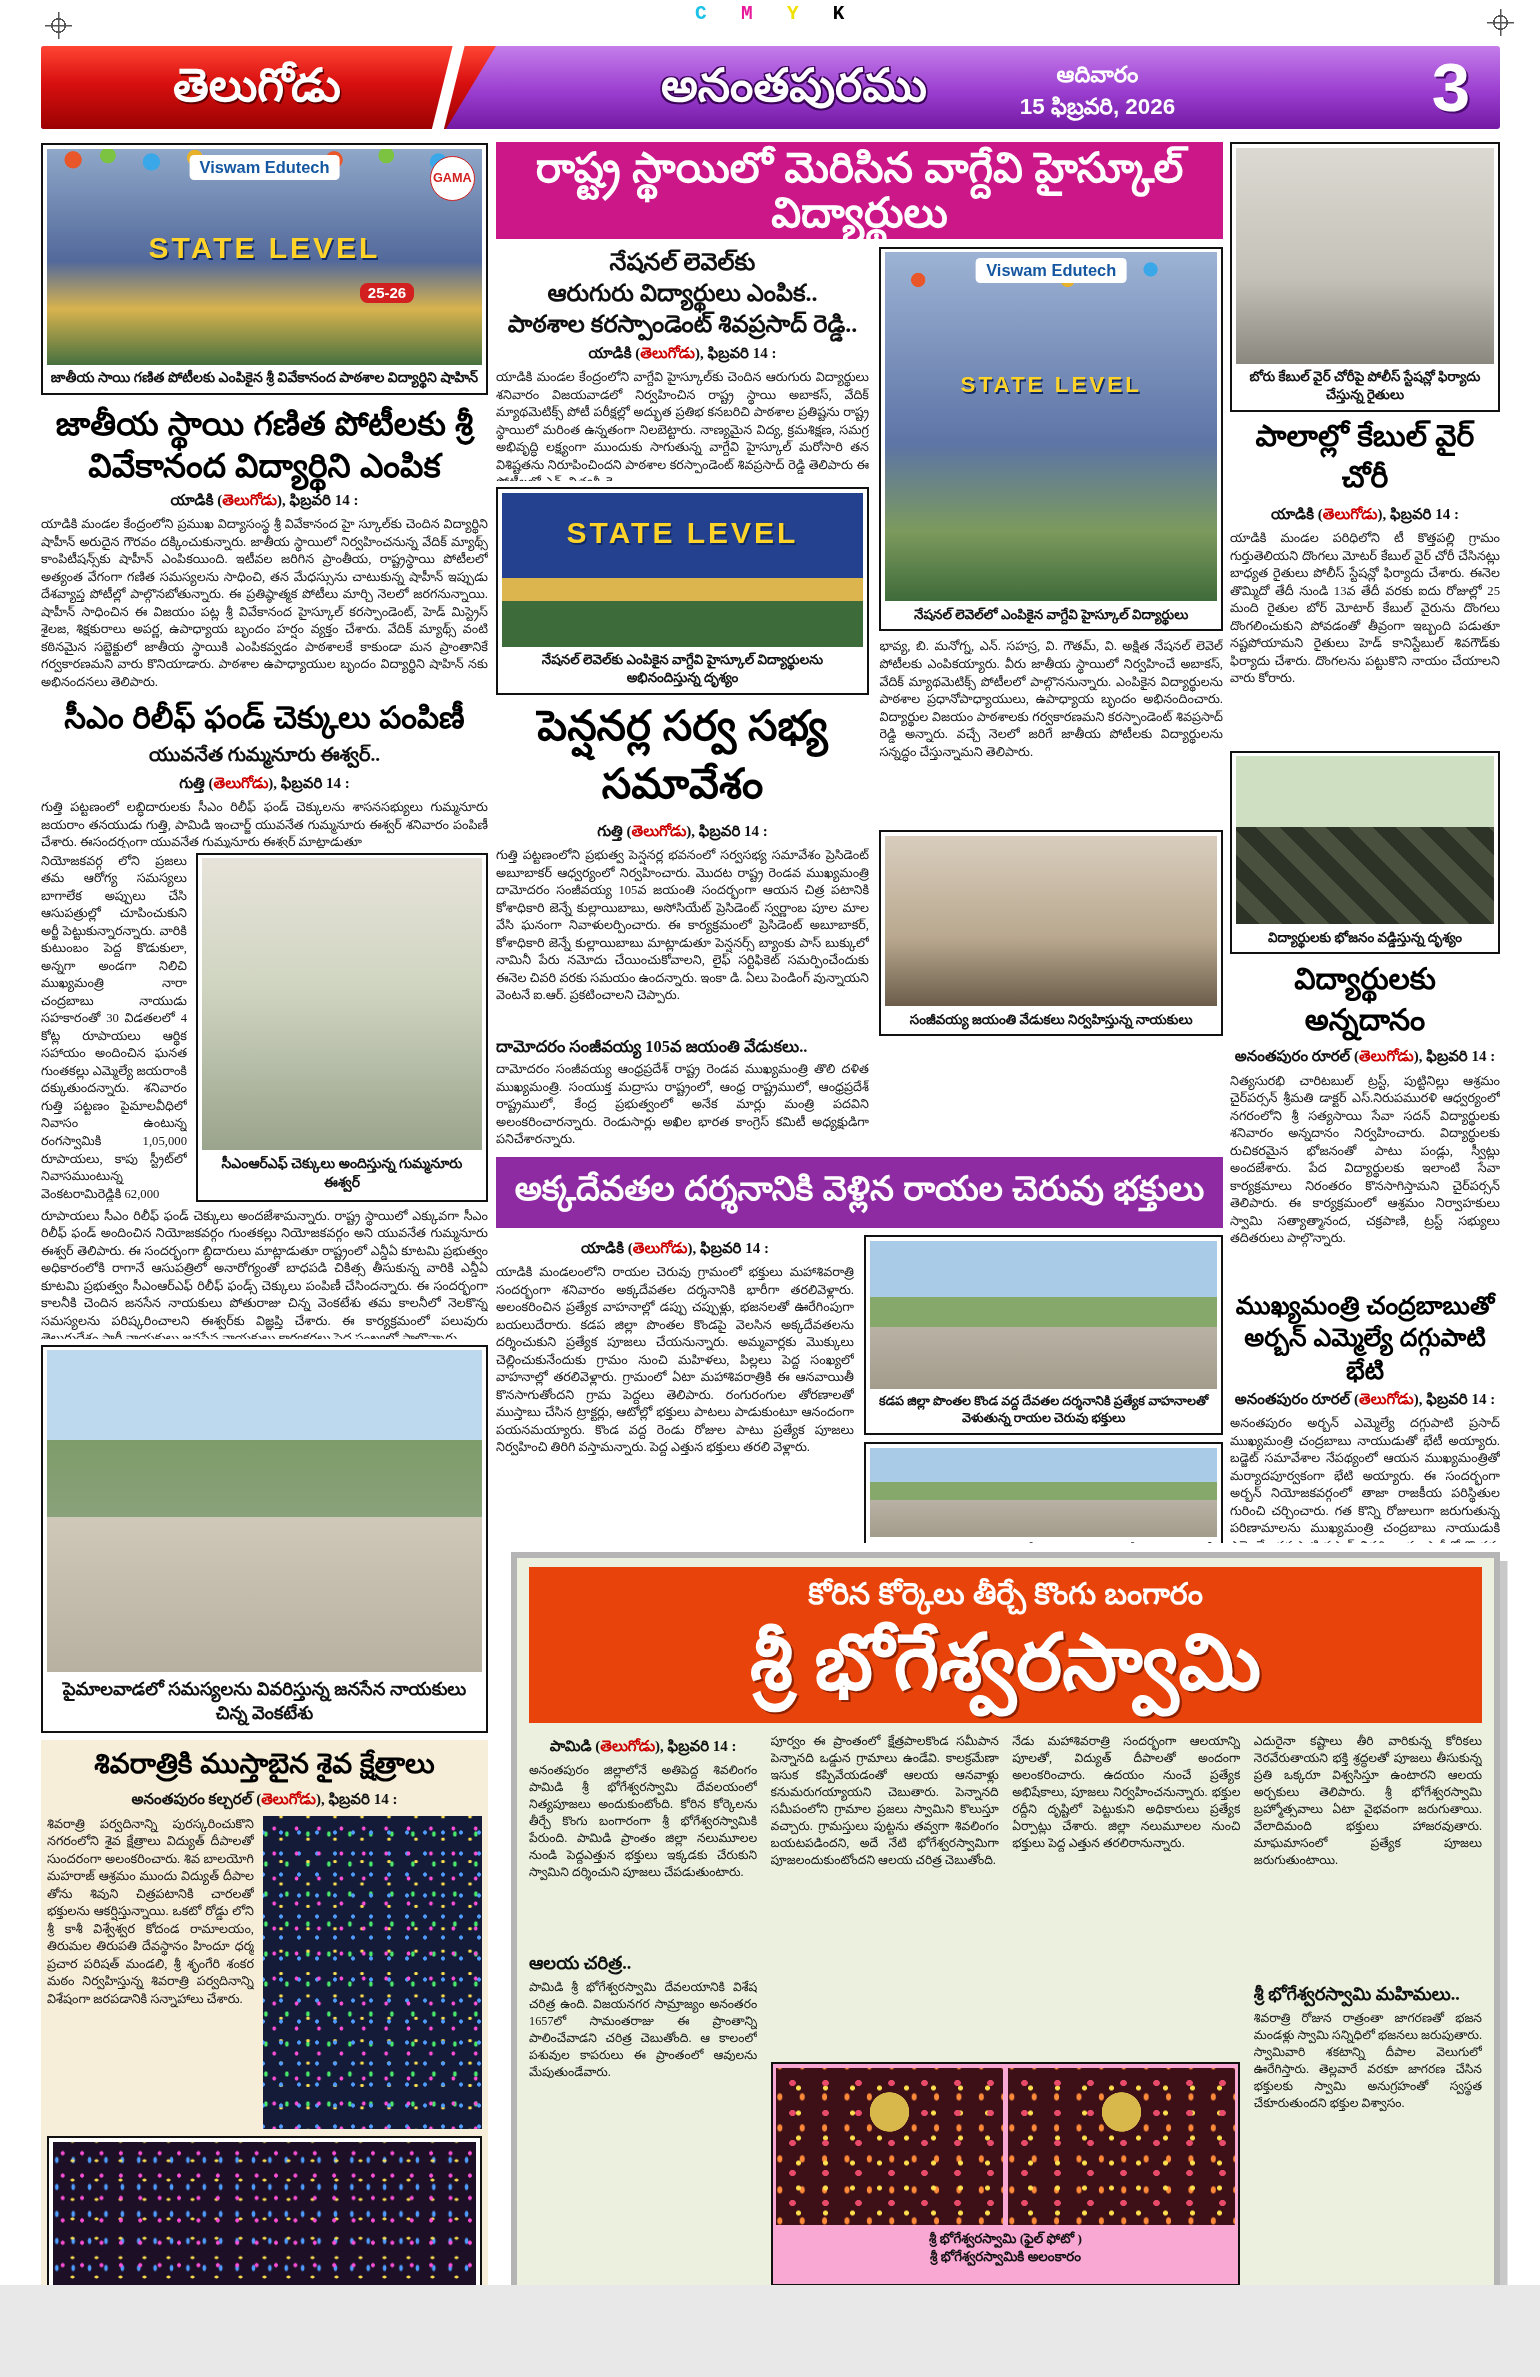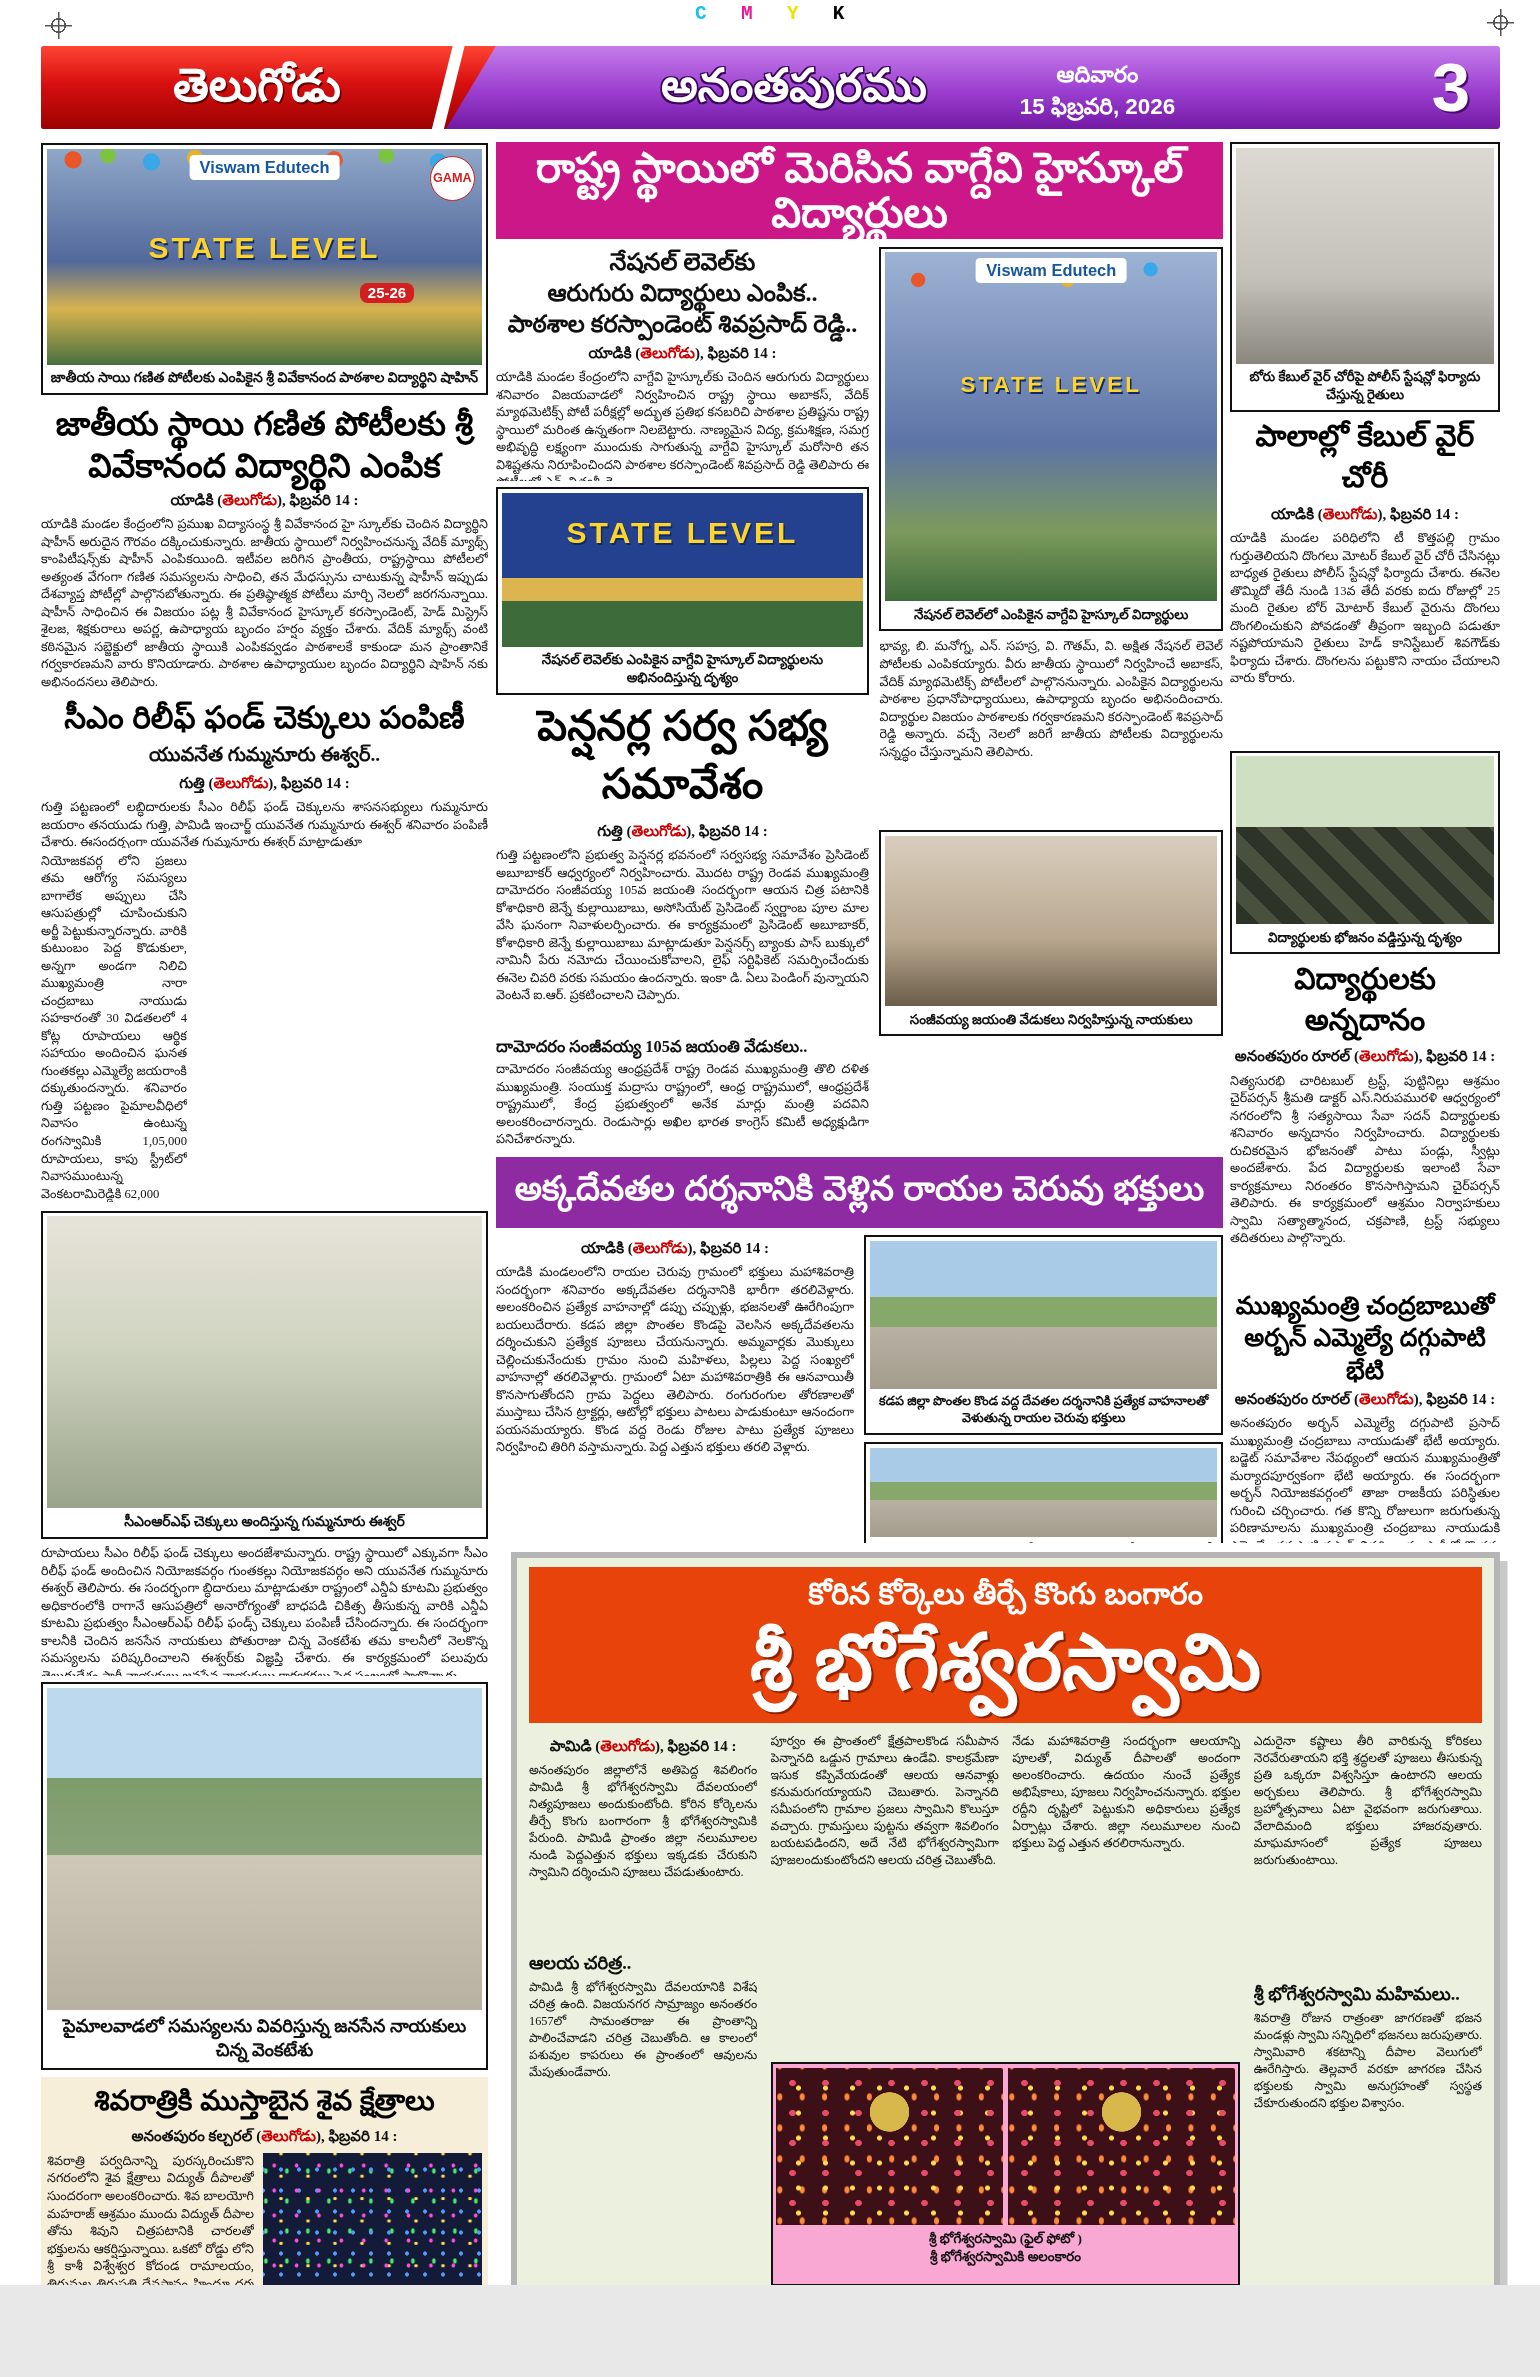--- a/index.html
+++ b/index.html
@@ -147,21 +147,21 @@
       <div class="cap">జాతీయ సాయి గణిత పోటీలకు ఎంపికైన శ్రీ వివేకానంద పాఠశాల విద్యార్థిని షాహిన్</div>
     </div>
     <div class="hl" style="font-size:33px;line-height:1.28;margin:3px 0 4.5px;">జాతీయ స్థాయి గణిత పోటీలకు శ్రీ వివేకానంద విద్యార్థిని ఎంపిక</div>
     <div class="dl"><span>యాడికి (</span><span class="brand">తెలుగోడు</span><span>), ఫిబ్రవరి 14 :</span></div>
     <div class="bd" style="height:176px;">యాడికి మండల కేంద్రంలోని ప్రముఖ విద్యాసంస్థ శ్రీ వివేకానంద హై స్కూల్‌కు చెందిన విద్యార్థిని షాహీన్ అరుదైన గౌరవం దక్కించుకున్నారు. జాతీయ స్థాయిలో నిర్వహించనున్న వేదిక్ మ్యాథ్స్ కాంపిటీషన్స్‌కు షాహీన్ ఎంపికయింది. ఇటీవల జరిగిన ప్రాంతీయ, రాష్ట్రస్థాయి పోటీలలో అత్యంత వేగంగా గణిత సమస్యలను సాధించి, తన మేధస్సును చాటుకున్న షాహీన్ ఇప్పుడు దేశవ్యాప్త పోటీల్లో పాల్గొనబోతున్నారు. ఈ ప్రతిష్ఠాత్మక పోటీలు మార్చి నెలలో జరగనున్నాయి. షాహీన్ సాధించిన ఈ విజయం పట్ల శ్రీ వివేకానంద హైస్కూల్ కరస్పాండెంట్, హెడ్ మిస్ట్రెస్ శైలజ, శిక్షకురాలు అపర్ణ, ఉపాధ్యాయ బృందం హర్షం వ్యక్తం చేశారు. వేదిక్ మ్యాథ్స్ వంటి కఠినమైన సబ్జెక్టులో జాతీయ స్థాయికి ఎంపికవ్వడం పాఠశాలకే కాకుండా మన ప్రాంతానికే గర్వకారణమని వారు కొనియాడారు. పాఠశాల ఉపాధ్యాయుల బృందం విద్యార్థిని షాహిన్ నకు అభినందనలు తెలిపారు.</div>
 
     <div class="hl" style="font-size:31px;margin:7.5px 0 1.5px;">సీఎం రిలీఫ్ ఫండ్ చెక్కులు పంపిణీ</div>
     <div class="subhead" style="font-size:19.4px;">యువనేత గుమ్మనూరు ఈశ్వర్..</div>
     <div class="dl"><span>గుత్తి (</span><span class="brand">తెలుగోడు</span><span>), ఫిబ్రవరి 14 :</span></div>
     <div class="bd" style="height:49px;">గుత్తి పట్టణంలో లబ్ధిదారులకు సీఎం రిలీఫ్ ఫండ్ చెక్కులను శాసనసభ్యులు గుమ్మనూరు జయరాం తనయుడు గుత్తి, పామిడి ఇంచార్జ్ యువనేత గుమ్మనూరు ఈశ్వర్ శనివారం పంపిణీ చేశారు. ఈసందర్భంగా యువనేత గుమ్మనూరు ఈశ్వర్ మాట్లాడుతూ</div>
-    <div class="flexrow" style="margin-top:4.5px;flex-direction:column;">
+    <div class="flexrow" style="margin-top:4.5px;">
       <div class="bd" style="width:146px;height:349px;flex:none;">నియోజకవర్గ లోని ప్రజలు తమ ఆరోగ్య సమస్యలు బాగాలేక అప్పులు చేసి ఆసుపత్రుల్లో చూపించుకుని అర్జీ పెట్టుకున్నారన్నారు. వారికి కుటుంబం పెద్ద కొడుకులా, అన్నగా అండగా నిలిచి ముఖ్యమంత్రి నారా చంద్రబాబు నాయుడు సహకారంతో 30 విడతలలో 4 కోట్ల రూపాయలు ఆర్థిక సహాయం అందించిన ఘనత గుంతకల్లు ఎమ్మెల్యే జయరాంకి దక్కుతుందన్నారు. శనివారం గుత్తి పట్టణం పైమాలవీధిలో నివాసం ఉంటున్న రంగస్వామికి 1,05,000 రూపాయలు, కాపు స్ట్రీట్‌లో నివాసముంటున్న వెంకటరామిరెడ్డికి 62,000</div>
       <div class="pbox" style="flex:1;margin-bottom:0;">
         <div class="ph ph-cmrf" style="height:292px;"></div>
         <div class="cap">సీఎంఆర్ఎఫ్ చెక్కులు అందిస్తున్న గుమ్మనూరు ఈశ్వర్</div>
       </div>
     </div>
     <div class="bd" style="height:131px;margin-top:6px;">రూపాయలు సీఎం రిలీఫ్ ఫండ్ చెక్కులు అందజేశామన్నారు. రాష్ట్ర స్థాయిలో ఎక్కువగా సీఎం రిలీఫ్ ఫండ్ అందించిన నియోజకవర్గం గుంతకల్లు నియోజకవర్గం అని యువనేత గుమ్మనూరు ఈశ్వర్ తెలిపారు. ఈ సందర్భంగా బ్ధిదారులు మాట్లాడుతూ రాష్ట్రంలో ఎన్డీఏ కూటమి ప్రభుత్వం అధికారంలోకి రాగానే ఆసుపత్రిలో అనారోగ్యంతో బాధపడి చికిత్స తీసుకున్న వారికి ఎన్డీఏ కూటమి ప్రభుత్వం సీఎంఆర్ఎఫ్ రిలీఫ్ ఫండ్స్ చెక్కులు పంపిణీ చేసిందన్నారు. ఈ సందర్భంగా కాలనీకి చెందిన జనసేన నాయకులు పోతురాజు చిన్న వెంకటేశు తమ కాలనీలో నెలకొన్న సమస్యలను పరిష్కరించాలని ఈశ్వర్‌కు విజ్ఞప్తి చేశారు. ఈ కార్యక్రమంలో పలువురు తెలుగుదేశం పార్టీ నాయకులు జనసేన నాయకులు కార్యకర్తలు పెద్ద సంఖ్యలో పాల్గొన్నారు.</div>
     <div class="pbox" style="margin-top:6px;">
       <div class="ph ph-crowd" style="height:322px;"></div>
       <div class="cap" style="font-size:18px;">పైమాలవాడలో సమస్యలను వివరిస్తున్న జనసేన నాయకులు చిన్న వెంకటేశు</div>

